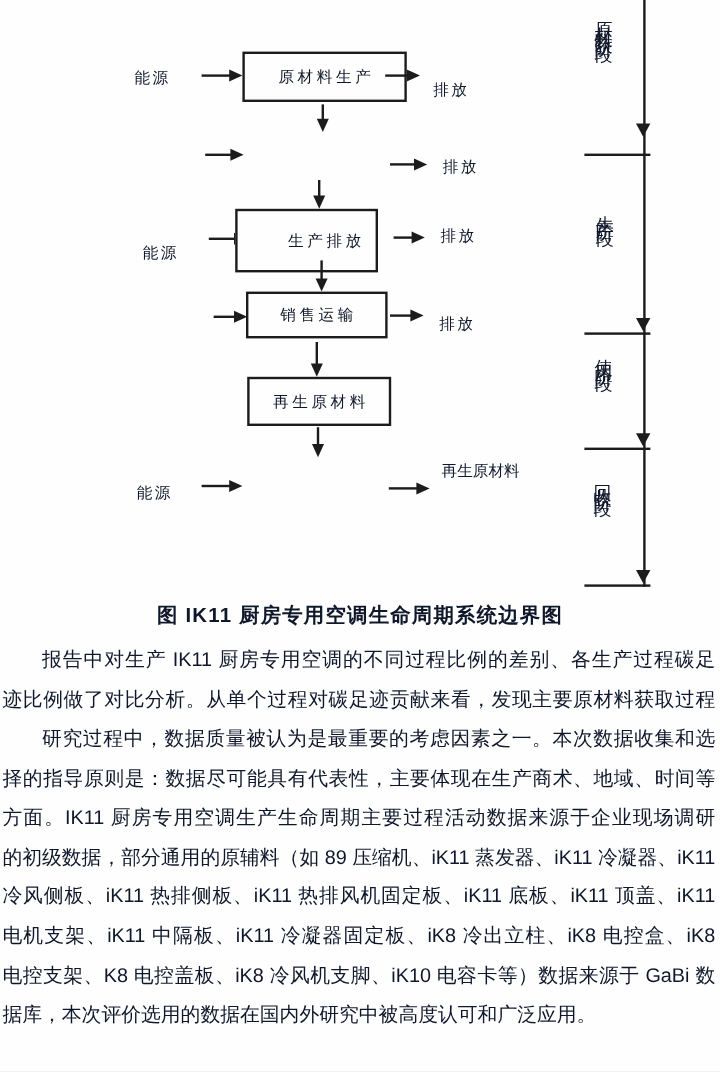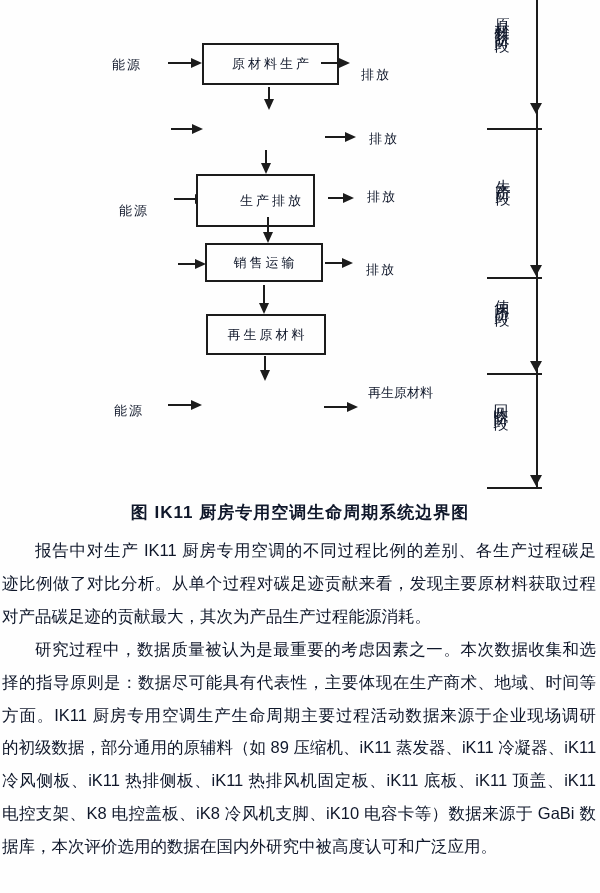--- a/index.html
+++ b/index.html
@@ -144,23 +144,23 @@
     <div class="stage-label" style="left:493px; top:167px;">生产阶段</div>
     <div class="stage-label" style="left:492px; top:288px;">使用阶段</div>
     <div class="stage-label" style="left:491px; top:392px;">回收阶段</div>
   </div>
 
   <div class="caption">图 IK11 厨房专用空调生命周期系统边界图</div>
 
   <div class="bodytext">
     <div class="bline indent">报告中对生产 IK11 厨房专用空调的不同过程比例的差别、各生产过程碳足</div>
     <div class="bline">迹比例做了对比分析。从单个过程对碳足迹贡献来看，发现主要原材料获取过程</div>
-    <div class="bline endline">对产品碳足迹的贡献最大，其次为产品生产过程能源消耗。</div>
     <div class="bline indent">研究过程中，数据质量被认为是最重要的考虑因素之一。本次数据收集和选</div>
     <div class="bline">择的指导原则是：数据尽可能具有代表性，主要体现在生产商术、地域、时间等</div>
     <div class="bline">方面。IK11 厨房专用空调生产生命周期主要过程活动数据来源于企业现场调研</div>
     <div class="bline">的初级数据，部分通用的原辅料（如 89 压缩机、iK11 蒸发器、iK11 冷凝器、iK11</div>
     <div class="bline">冷风侧板、iK11 热排侧板、iK11 热排风机固定板、iK11 底板、iK11 顶盖、iK11</div>
+    <div class="bline">电机支架、iK11 中隔板、iK11 冷凝器固定板、iK8 冷出立柱、iK8 电控盒、iK8</div>
     <div class="bline">电控支架、K8 电控盖板、iK8 冷风机支脚、iK10 电容卡等）数据来源于 GaBi 数</div>
     <div class="bline endline">据库，本次评价选用的数据在国内外研究中被高度认可和广泛应用。</div>
   </div>
 
 </div>
 
 </body></html>

